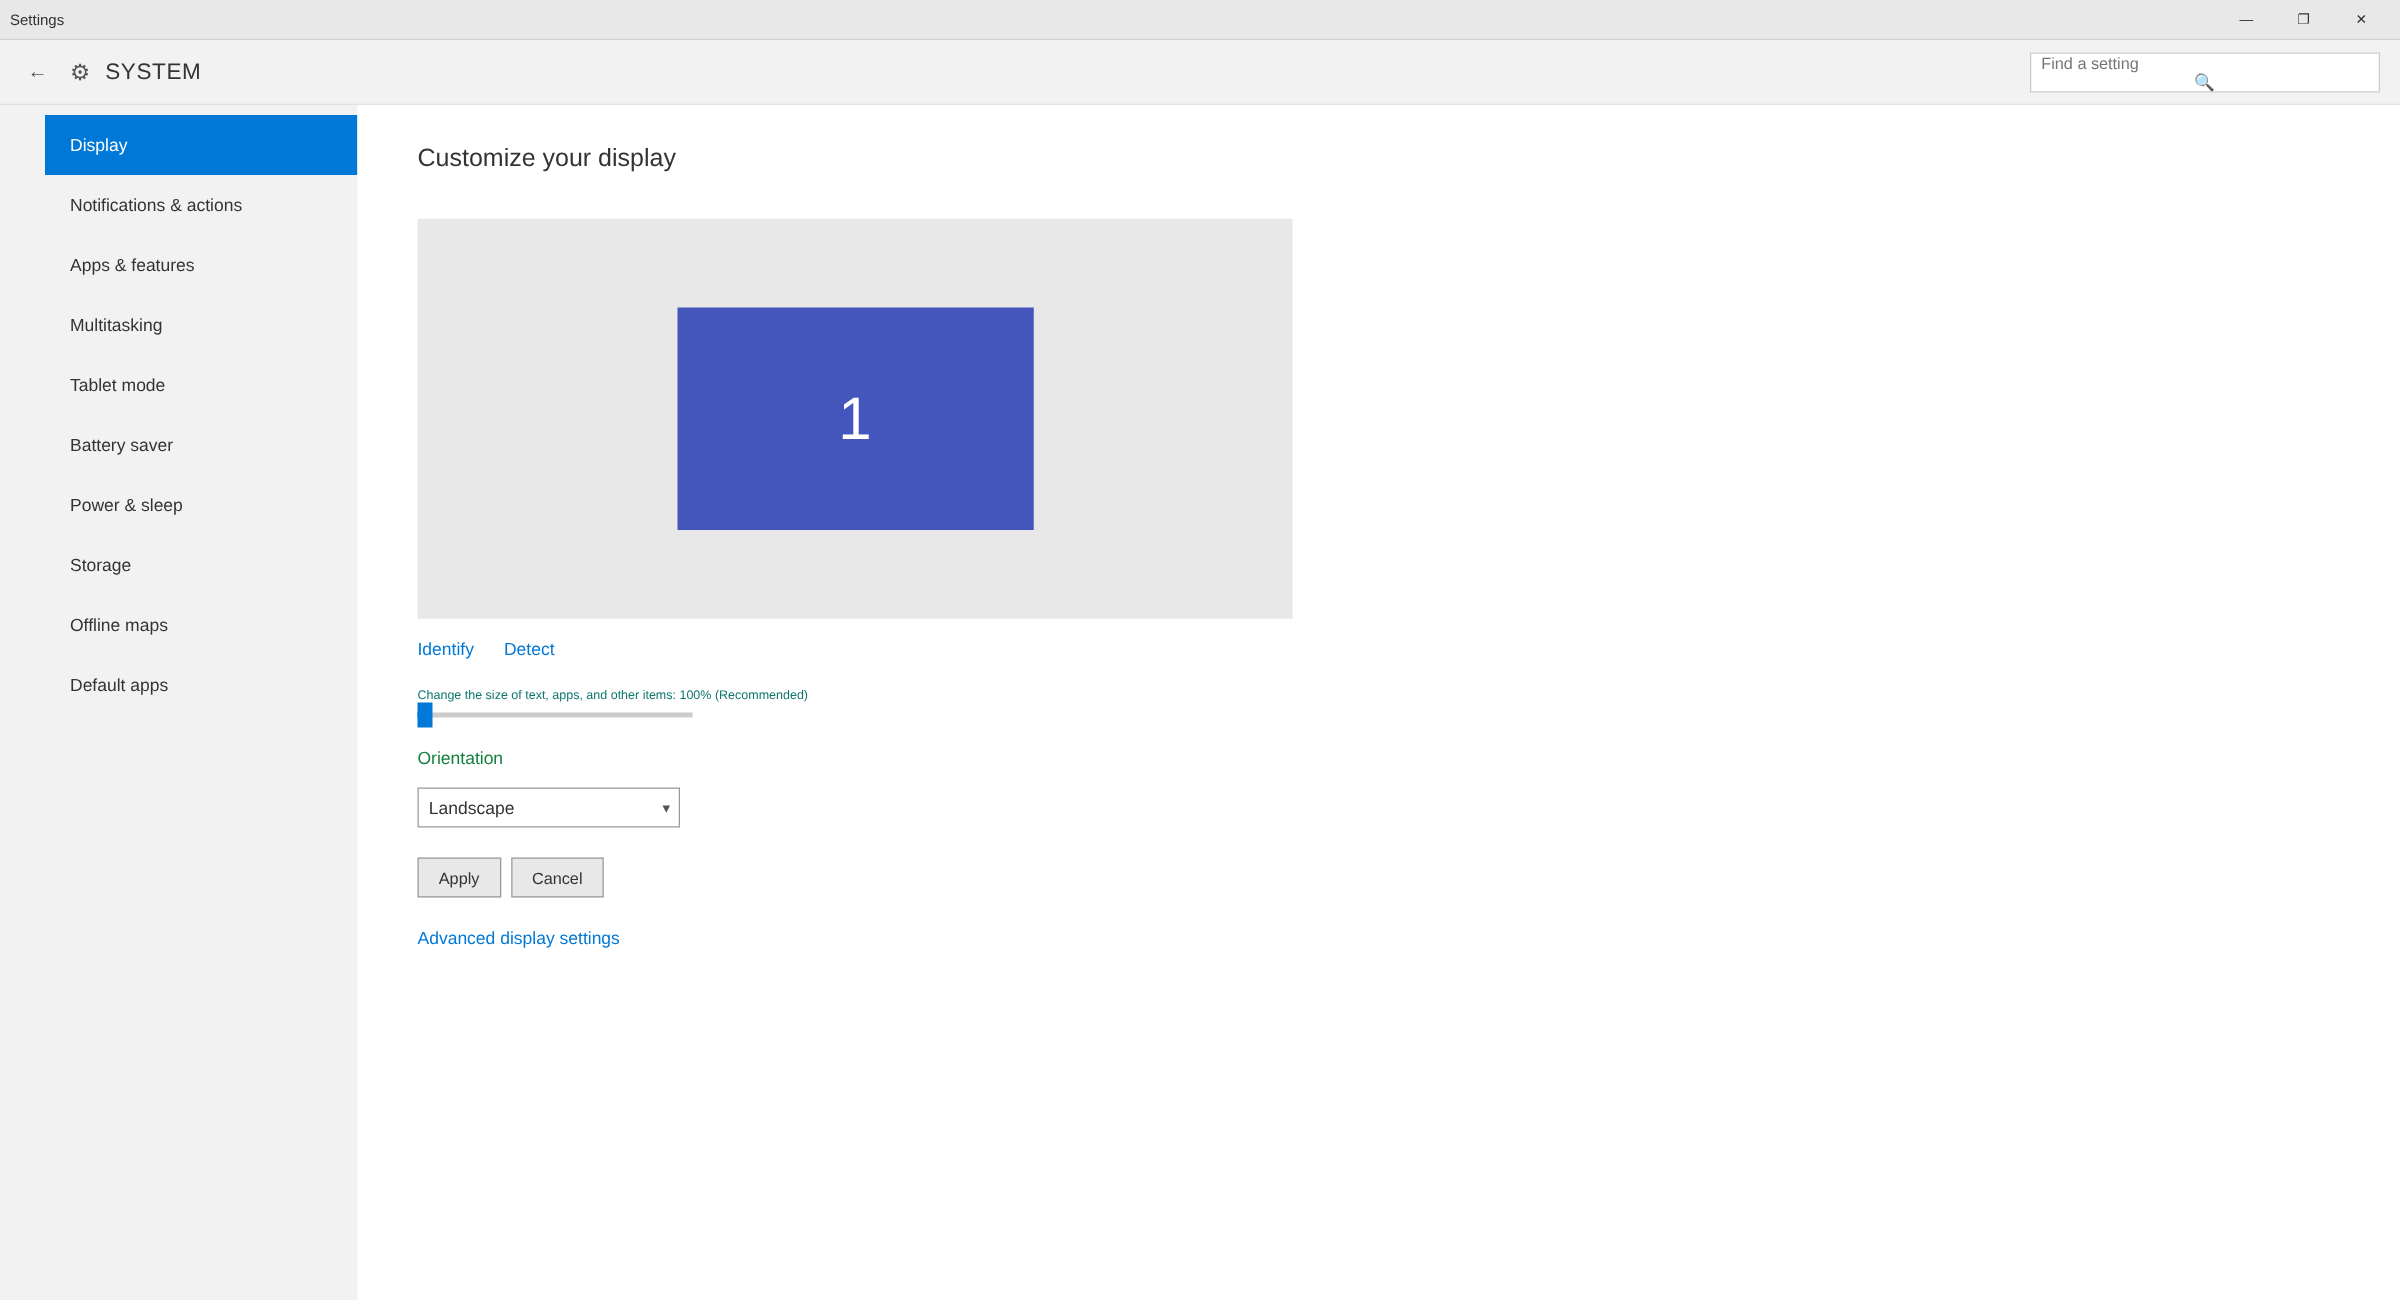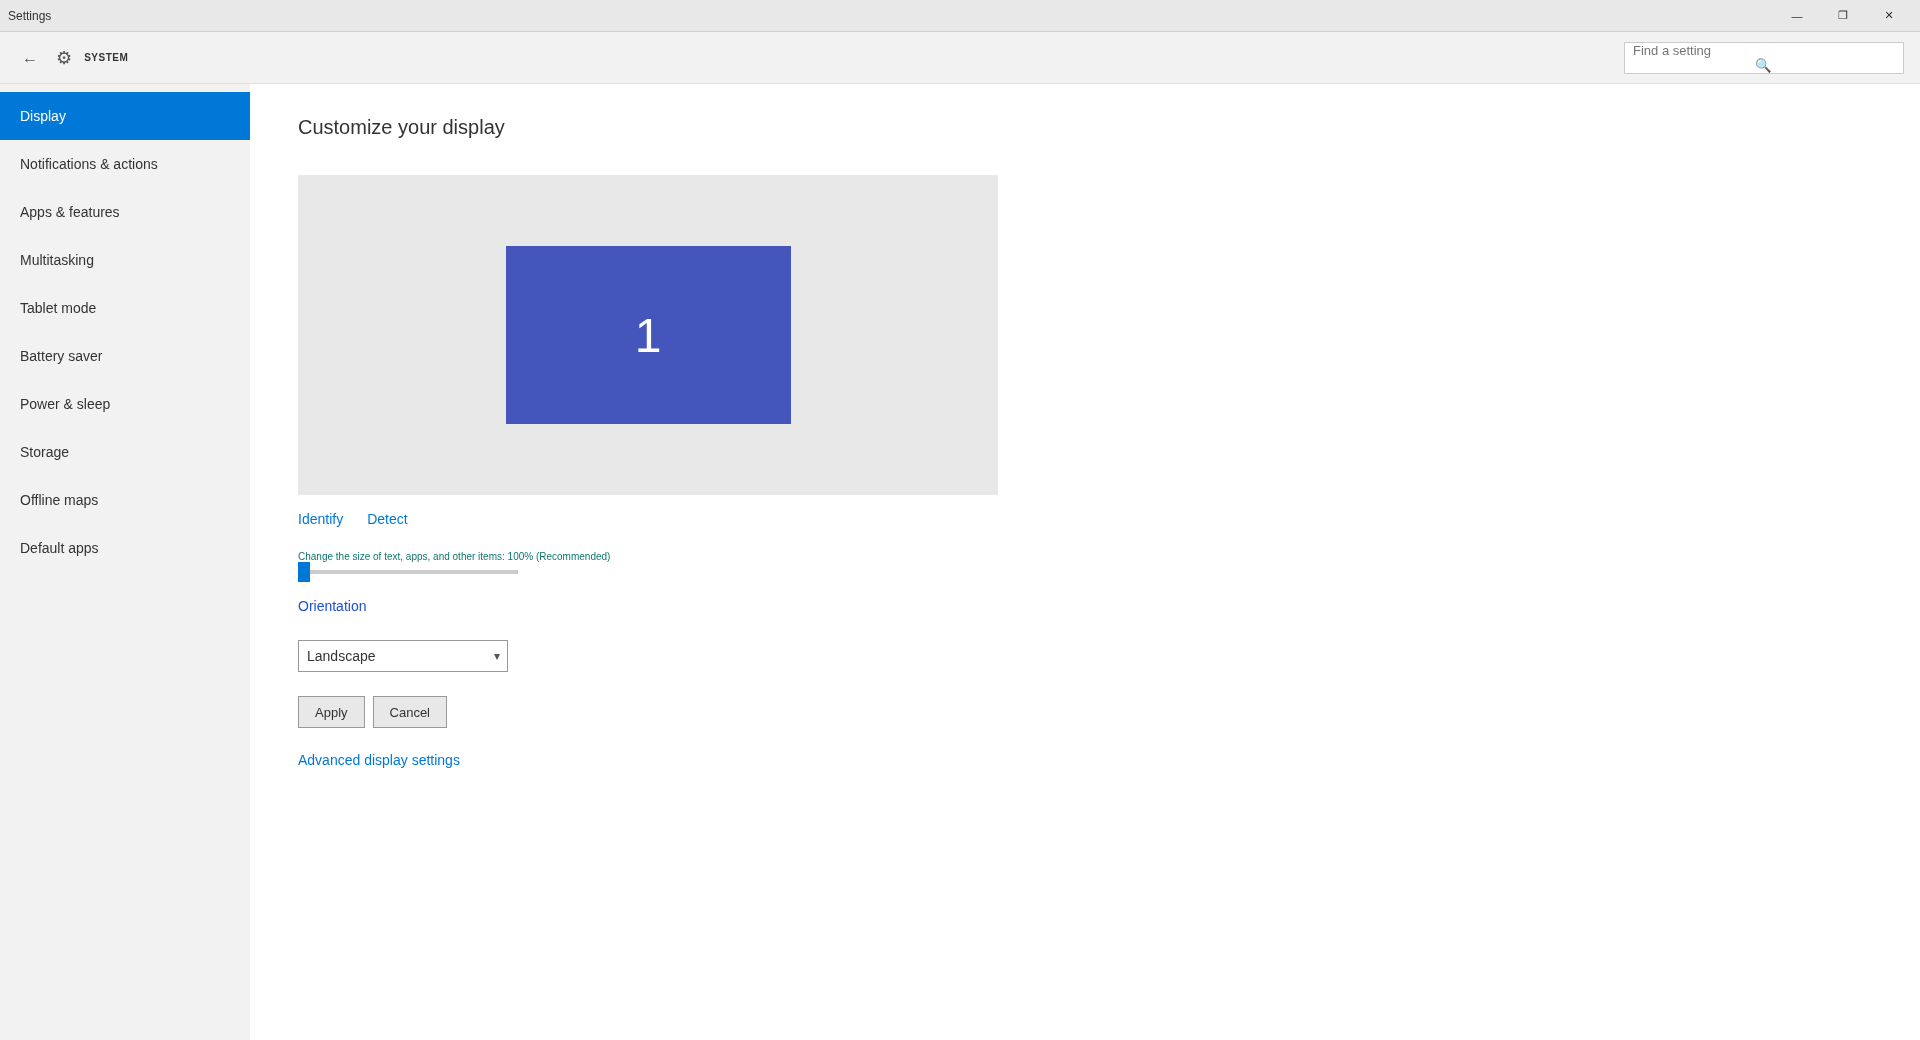--- a/index.html
+++ b/index.html
@@ -75,22 +75,22 @@
     }
 
     .gear-icon-container {
       display: flex;
       align-items: center;
       justify-content: center;
       color: #555;
       font-size: 18px;
     }
     .app-title {
-      font-size: 10px;
-      font-weight: 700;
+      font-size: 18px;
+      font-weight: 400;
       color: #333;
       text-transform: uppercase;
       letter-spacing: 0.5px;
     }
 
     .search-box {
       margin-left: auto;
       display: flex;
       align-items: center;
       background: white;
@@ -118,20 +118,21 @@
       border: none;
       cursor: pointer;
       color: #555;
     }
 
     
     .main-layout {
       display: flex;
       flex: 1;
       overflow: hidden;
+      padding-left: 36px;
     }
 
     
     .sidebar {
       width: 250px;
       background: #f2f2f2;
       padding-top: 8px;
       flex-shrink: 0;
       overflow-y: auto;
     }
@@ -233,22 +234,22 @@
       position: absolute;
       left: 0;
       top: 50%;
       transform: translateY(-50%);
       cursor: pointer;
     }
 
     
     .orientation-label {
       font-size: 14px;
-      color: #1d4ed8;
-      margin-bottom: 26px;
+      color: #15803d;
+      margin-bottom: 16px;
     }
     .orientation-select {
       width: 210px;
       height: 32px;
       border: 1px solid #999;
       background: white;
       font-size: 14px;
       padding: 0 8px;
       appearance: none;
       -webkit-appearance: none;

